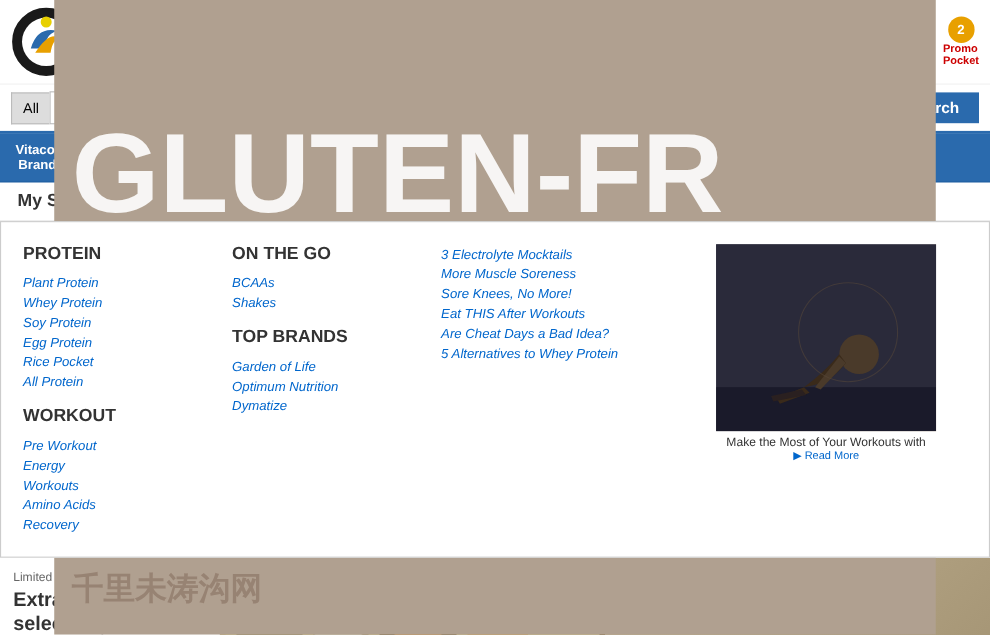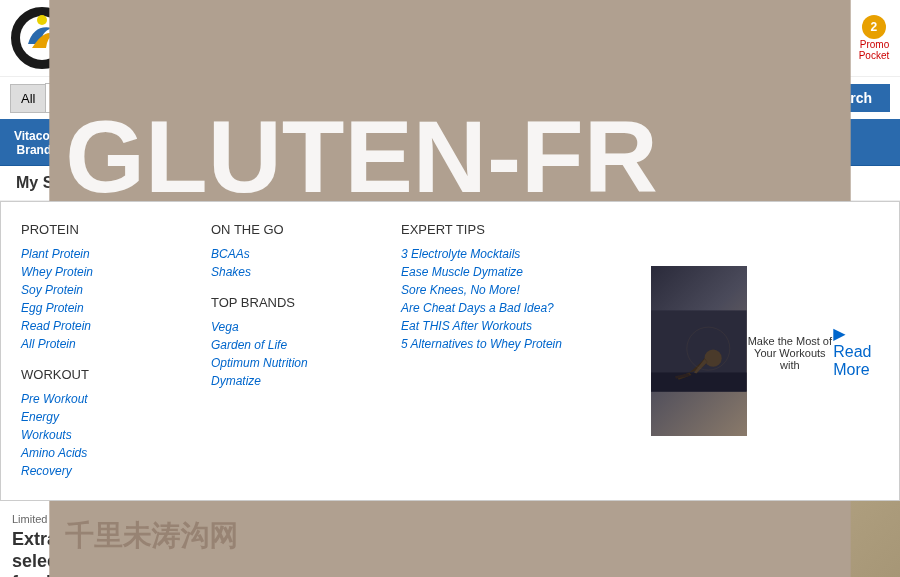--- a/index.html
+++ b/index.html
@@ -87,43 +87,43 @@
       position: relative;
       background: #fff;
       border: 1px solid #ccc;
       padding: 20px;
       display: flex;
       gap: 30px;
       z-index: 100;
     }
     .dropdown-col { min-width: 160px; }
     .dropdown-section-title {
-      font-size: 13px; font-weight: normal; color: #333;
+      font-size: 16px; font-weight: bold; color: #333;
       margin-bottom: 8px; text-transform: uppercase;
     }
     .dropdown-link {
       display: block; color: #0066cc; font-size: 12px;
       text-decoration: none; padding: 2px 0;
       cursor: pointer;
       font-style: italic;
     }
 
     .expert-col { min-width: 220px; }
     .promo-img-col {
       min-width: 200px;
-      display: flex; flex-direction: row; align-items: center;
+      display: flex; flex-direction: column; align-items: center;
     }
     .promo-img {
       width: 200px; height: 170px;
       background: linear-gradient(135deg, #2a2a3a 0%, #4a4a5a 40%, #8a7a6a 100%);
       position: relative; overflow: hidden;
       display: flex; align-items: flex-end; justify-content: flex-end;
     }
     .promo-caption { font-size: 11px; color: #333; margin-top: 4px; text-align: center; }
-    .read-more { color: #0066cc; font-size: 16px; cursor: pointer; }
+    .read-more { color: #0066cc; font-size: 10px; cursor: pointer; }
 
     
     .below-nav {
       display: flex; height: 180px; overflow: hidden;
     }
     .sidebar-promo {
       width: 200px; min-width: 200px;
       background: #fff; border-right: 1px solid #eee;
       padding: 12px;
     }
@@ -185,21 +185,21 @@
     </div>
     <div style="display:flex;align-items:center;gap:4px;margin-top:2px;">
       <a href="#" style="color:#0066cc;font-size:13px;">My Account</a>
       <span style="color:#333;">|</span>
       <a href="#" style="color:#0066cc;font-size:13px;">My List</a>
     </div>
   </div>
 
   <div style="display:flex;flex-direction:column;align-items:center;margin-left:10px;">
     <div class="customer-badge">2</div>
-    <div style="font-size:10px;color:#c00;font-weight:normal;text-align:right;line-height:1.1;">Promo<br>Pocket</div>
+    <div style="font-size:10px;color:#c00;font-weight:bold;text-align:left;line-height:1.1;">Promo<br>Pocket</div>
   </div>
 </div>
 
 <div class="search-bar">
   <button class="search-all-btn">All</button>
   <input class="search-input" type="text" placeholder="Search for..." style="">
   <button class="search-btn">search</button>
 </div>
 
 <div class="nav-bar">
@@ -217,50 +217,48 @@
 </div>
 
 <div class="dropdown">
 
   <div class="dropdown-col">
     <div class="dropdown-section-title">PROTEIN</div>
     <a class="dropdown-link">Plant Protein</a>
     <a class="dropdown-link">Whey Protein</a>
     <a class="dropdown-link">Soy Protein</a>
     <a class="dropdown-link">Egg Protein</a>
-    <a class="dropdown-link">Read Protein</a>
+    <a class="dropdown-link">Rice Pocket</a>
     <a class="dropdown-link">All Protein</a>
 
     <div class="dropdown-section-title" style="margin-top:14px;">WORKOUT</div>
     <a class="dropdown-link">Pre Workout</a>
     <a class="dropdown-link">Energy</a>
     <a class="dropdown-link">Workouts</a>
     <a class="dropdown-link">Amino Acids</a>
     <a class="dropdown-link">Recovery</a>
   </div>
 
   <div class="dropdown-col">
     <div class="dropdown-section-title">ON THE GO</div>
     <a class="dropdown-link">BCAAs</a>
     <a class="dropdown-link">Shakes</a>
 
     <div class="dropdown-section-title" style="margin-top:14px;">TOP BRANDS</div>
-    <a class="dropdown-link">Vega</a>
     <a class="dropdown-link">Garden of Life</a>
     <a class="dropdown-link">Optimum Nutrition</a>
     <a class="dropdown-link">Dymatize</a>
   </div>
 
   <div class="expert-col dropdown-col">
-    <div class="dropdown-section-title">EXPERT TIPS</div>
     <a class="dropdown-link">3 Electrolyte Mocktails</a>
-    <a class="dropdown-link">Ease Muscle Dymatize</a>
+    <a class="dropdown-link">More Muscle Soreness</a>
     <a class="dropdown-link">Sore Knees, No More!</a>
+    <a class="dropdown-link">Eat THIS After Workouts</a>
     <a class="dropdown-link">Are Cheat Days a Bad Idea?</a>
-    <a class="dropdown-link">Eat THIS After Workouts</a>
     <a class="dropdown-link">5 Alternatives to Whey Protein</a>
   </div>
 
   <div class="promo-img-col">
     <div class="promo-img">
 
       <svg width="200" height="170" viewBox="0 0 200 170" xmlns="http://www.w3.org/2000/svg">
         <rect width="200" height="170" fill="#2a2a3a"></rect>
 
         <rect y="130" width="200" height="40" fill="#1a1a2a"></rect>

